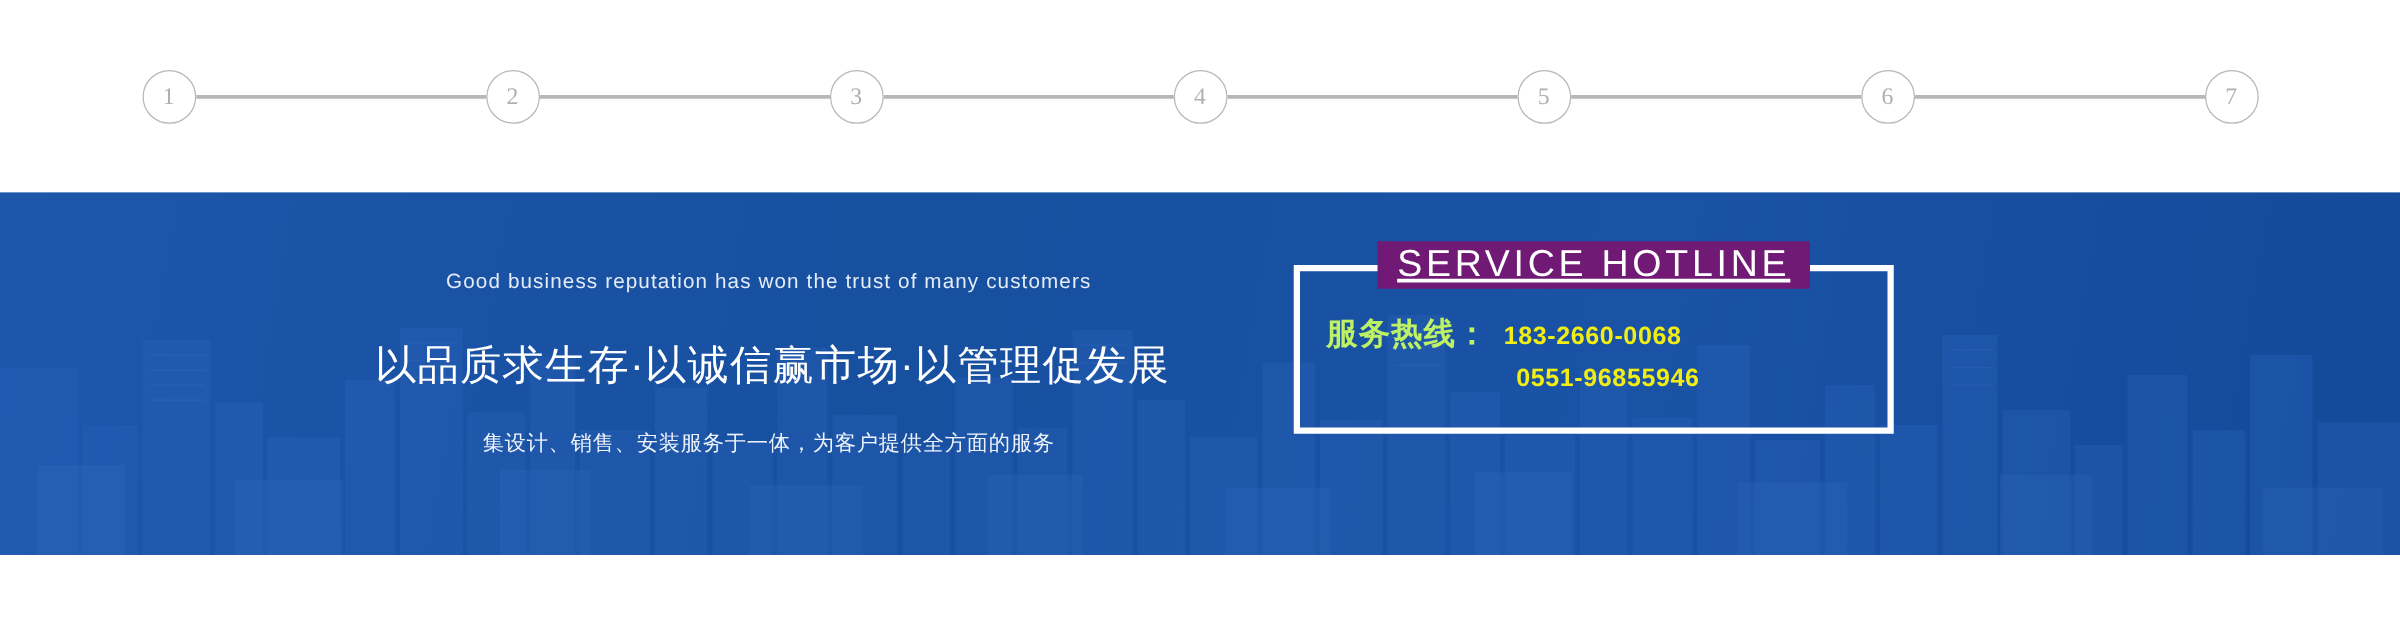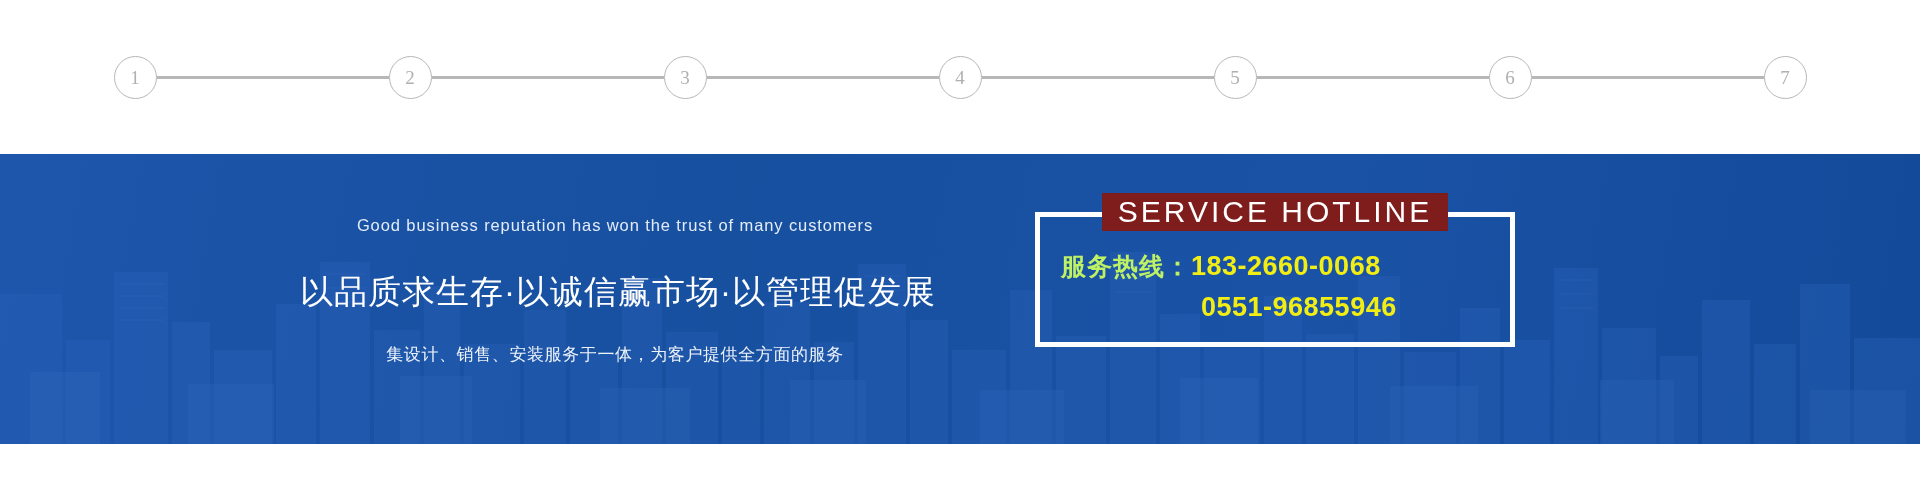--- a/index.html
+++ b/index.html
@@ -67,37 +67,38 @@
   }
   .hl-border {
     position:absolute; inset:0;
     border:5px solid #ffffff; box-sizing:border-box;
   }
   .hl-title-wrap {
     position:absolute; left:0; right:0; top:-19px;
     display:flex; align-items:center; justify-content:center;
   }
   .hl-title {
-    background:#7f1d1d; padding:0 16px;
+    background:#701a75; padding:0 16px;
     color:#ffffff; font-size:30px; letter-spacing:3px;
-    line-height:38px; white-space:nowrap;
+    line-height:38px; white-space:nowrap;text-decoration:underline;
   }
   .hl-rows {
     position:absolute; left:0; right:0; top:38px;
     padding:0 24px 0 26px; box-sizing:border-box;
   }
   .hl-row {
     display:flex; align-items:baseline; justify-content:flex-start;
     white-space:nowrap;
   }
   .hl-label {
     color:#bef264; font-size:25px; font-weight:bold; letter-spacing:1px;
   }
   .hl-num {
-    color:#f2ee14; font-size:27px; font-weight:bold; letter-spacing:.5px;
+    color:#f2ee14; font-size:20px; font-weight:bold; letter-spacing:.5px;
+    margin-left:12px;
     text-align:right;
   }
   .hl-row-2 { margin-top:9px; padding-left:140px; }
 </style>
 </head>
 <body>
 
 <div class="page">
 
   <div class="steps-strip">

